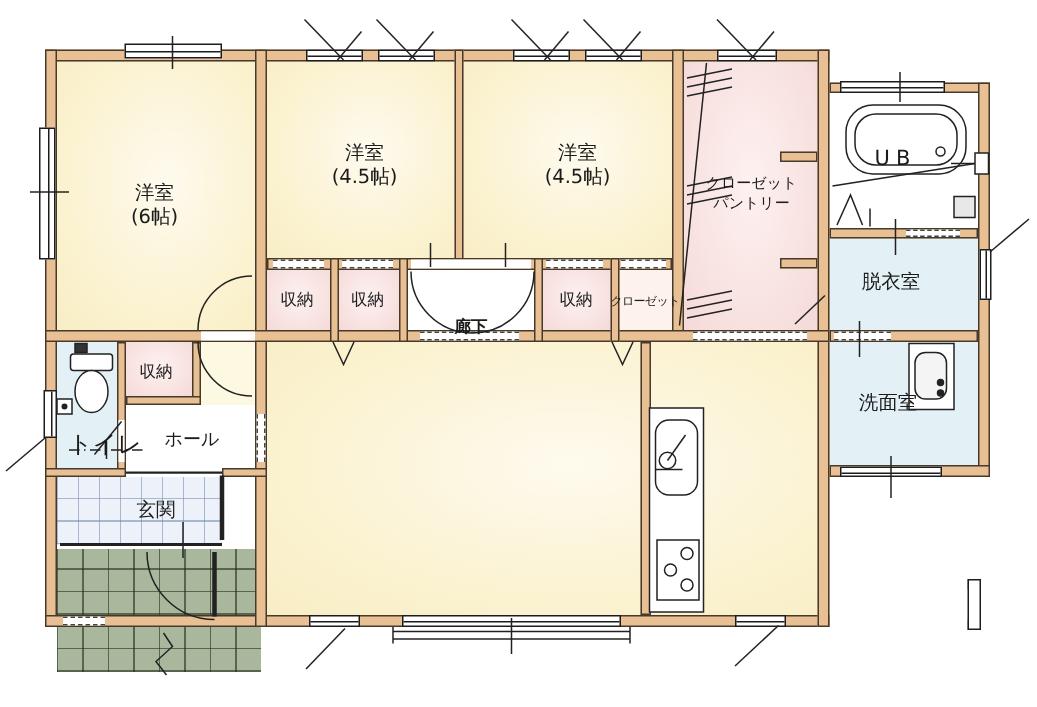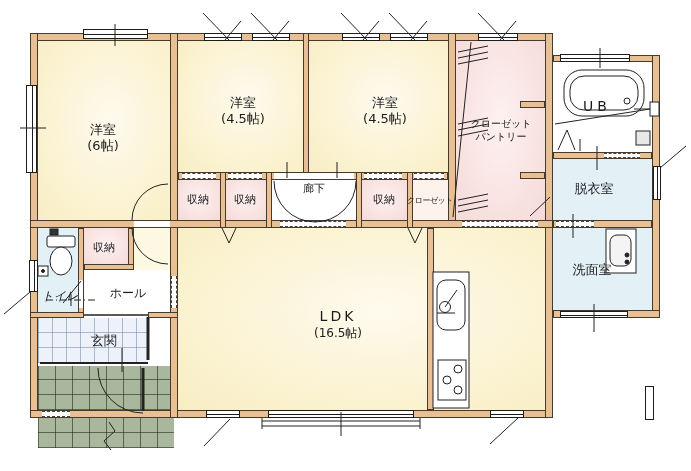--- a/index.html
+++ b/index.html
@@ -272,27 +272,23 @@
     <div>洋室</div>
       <div>(4.5帖)</div>
   </div>
   <div class="lbl" style="left:501px;top:130px;font-size:10px;">
     <div>クローゼット</div>
       <div>パントリー</div>
   </div>
   <div class="lbl" style="left:597px;top:107px;font-size:14px;letter-spacing:4px;">UB</div>
   <div class="lbl" style="left:594px;top:189px;font-size:13px;">脱衣室</div>
   <div class="lbl" style="left:592px;top:270px;font-size:13px;">洗面室</div>
-  <div class="lbl" style="left:60px;top:296px;font-size:12px;font-style:italic;">トイレ</div>
+  <div class="lbl" style="left:70px;top:296px;font-size:16px;">トイレ</div>
   <div class="lbl" style="left:128px;top:293px;font-size:12px;">ホール</div>
   <div class="lbl" style="left:104px;top:341px;font-size:13px;">玄関</div>
   <div class="lbl" style="left:198px;top:200px;font-size:11px;">収納</div>
   <div class="lbl" style="left:245px;top:200px;font-size:11px;">収納</div>
-  <div class="lbl" style="left:314px;top:189px;font-size:11px;">廊下</div>
+  <div class="lbl" style="left:314px;top:218px;font-size:11px;font-weight:bold;">廊下</div>
   <div class="lbl" style="left:384px;top:200px;font-size:11px;">収納</div>
   <div class="lbl" style="left:430px;top:201px;font-size:8px;letter-spacing:-0.5px;">クローゼット</div>
   <div class="lbl" style="left:104px;top:248px;font-size:11px;">収納</div>
-  <div class="lbl" style="left:338px;top:324px;font-size:12px;">
-    <div style="font-size:14px;letter-spacing:3px;">LDK</div>
-    <div>(16.5帖)</div>
-  </div>
 
 </div>
 
 </body></html>

